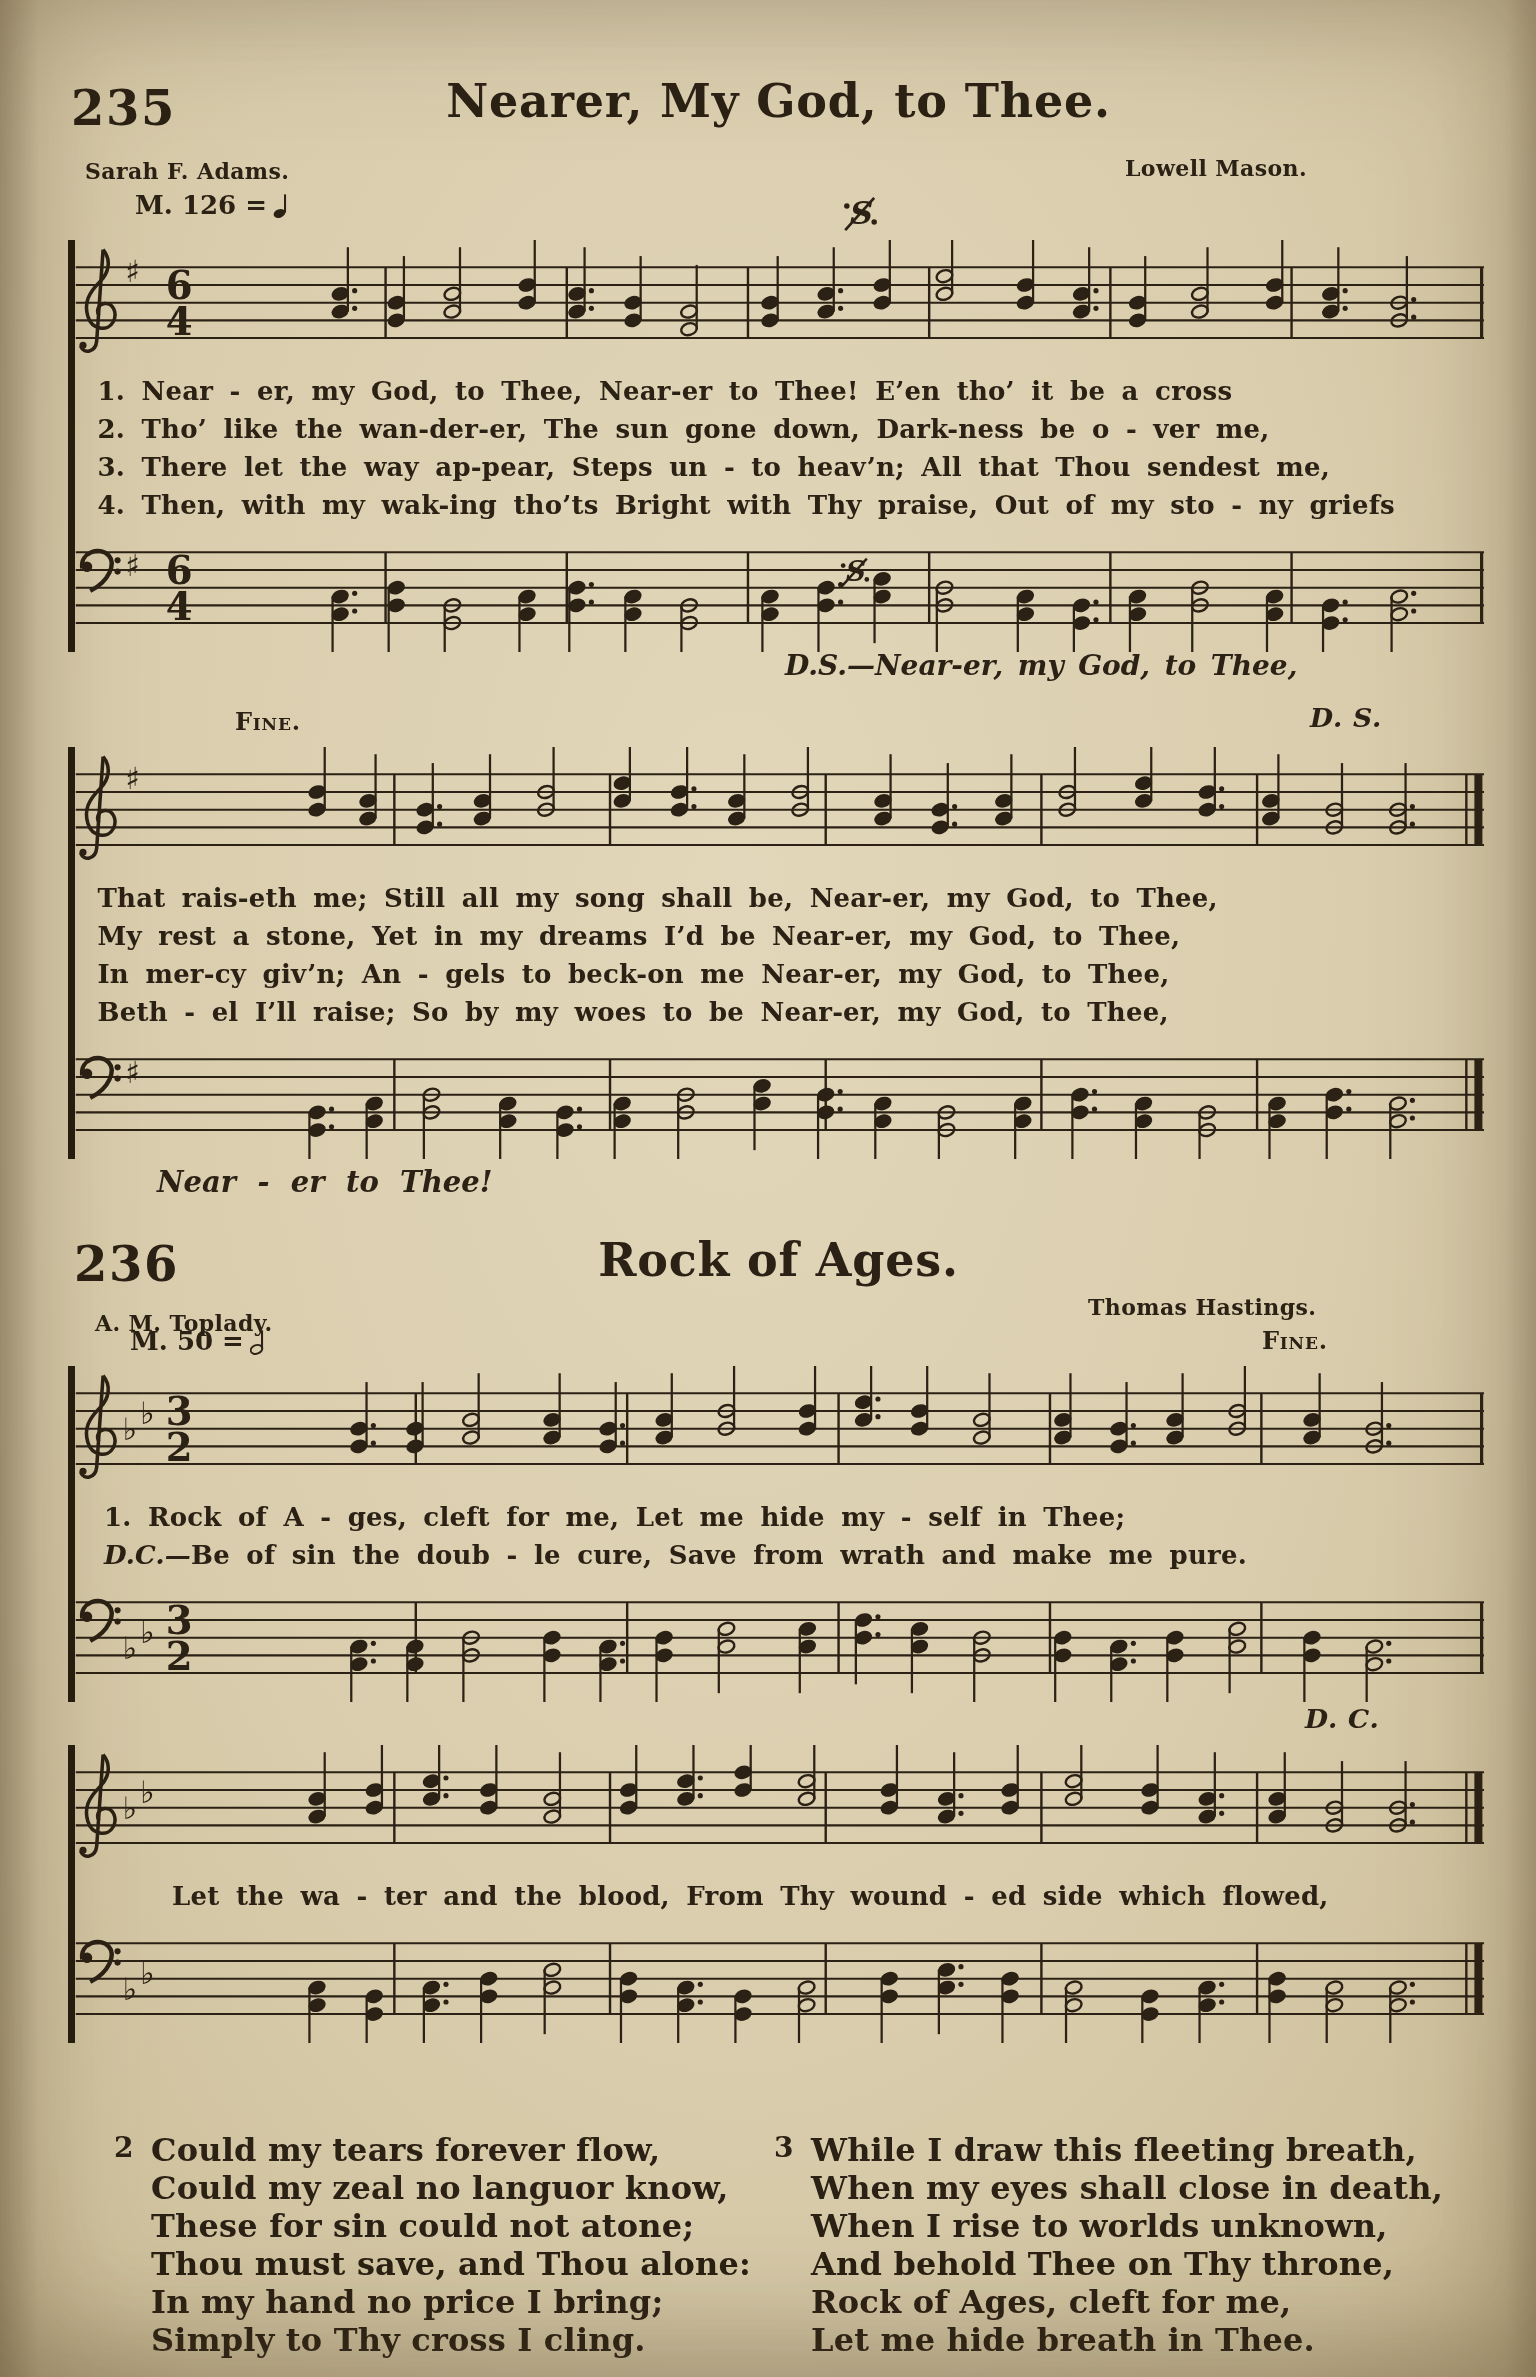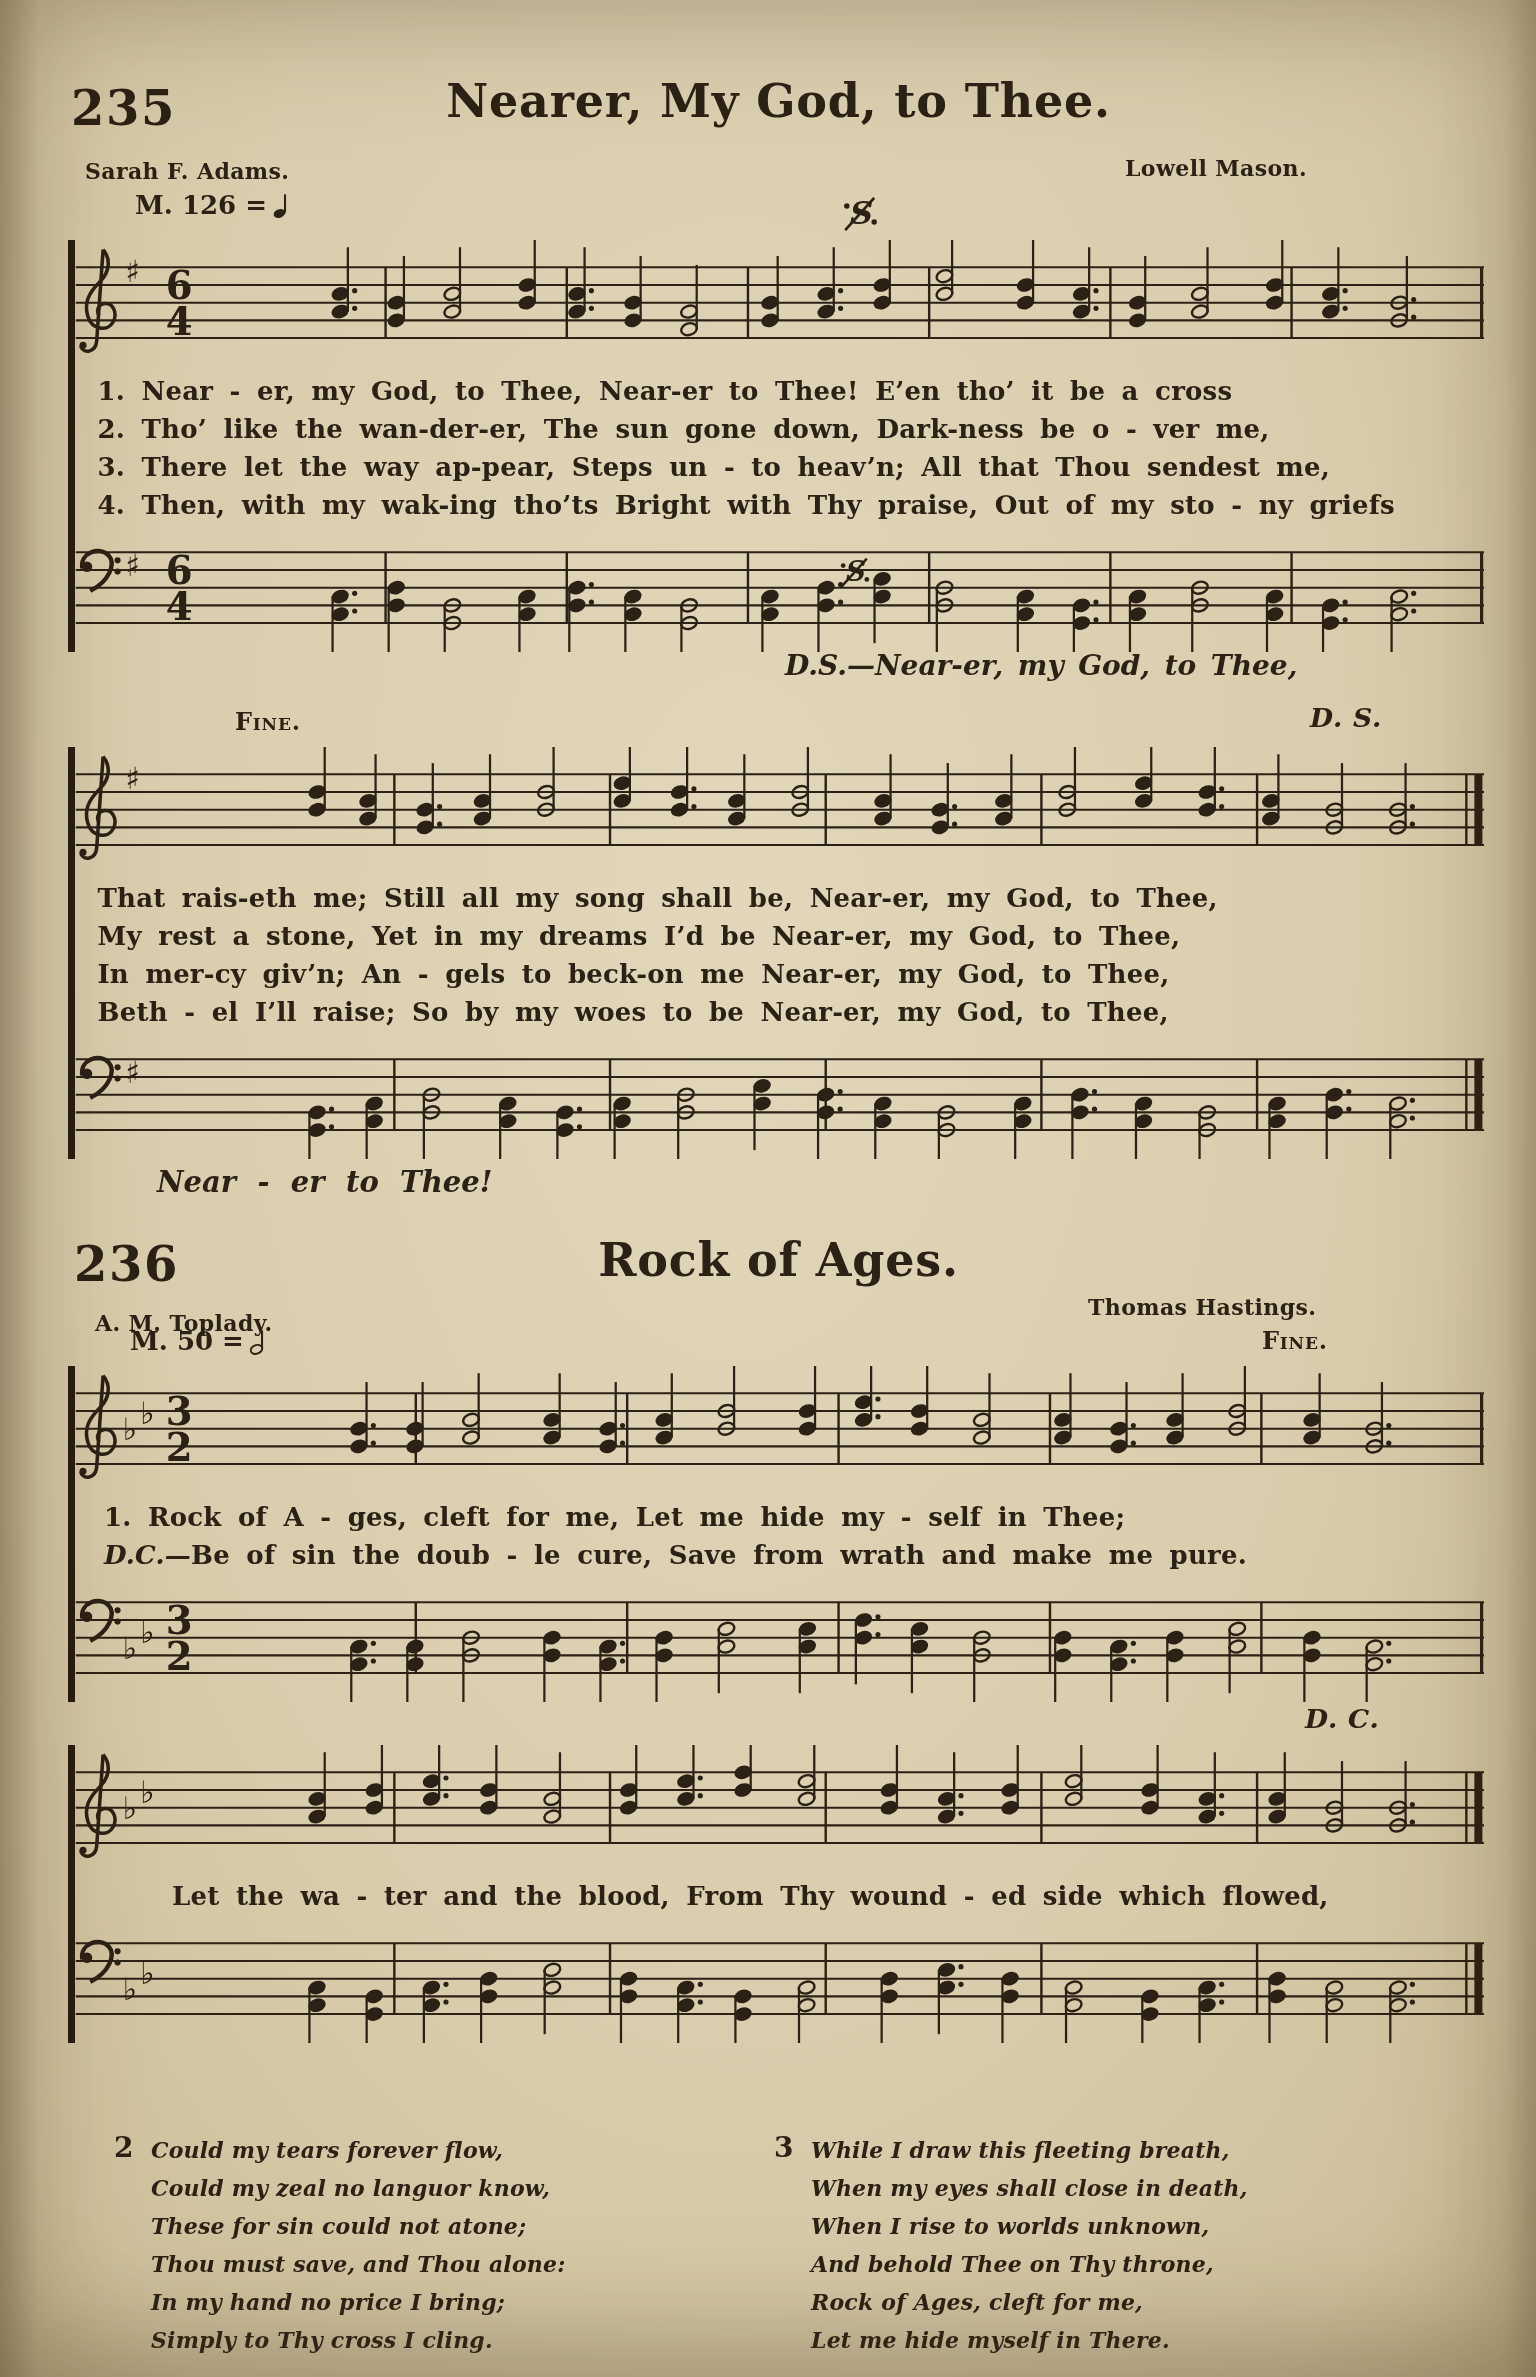--- a/index.html
+++ b/index.html
@@ -25,21 +25,21 @@
   .lyrics{padding:4.8px 0 1.6px 22.5px;}
   .lyric-line{font-size:26px;font-weight:bold;line-height:38px;white-space:nowrap;
     word-spacing:7.2px;letter-spacing:0.2px;}
   .ital{font-style:italic;}
   .marklabel{font-size:24px;font-weight:bold;font-variant:small-caps;letter-spacing:0.8px;}
   .dsdc{font-size:26.6px;font-weight:bold;font-style:italic;letter-spacing:0.8px;}
   .ds-line{font-size:28px;font-weight:bold;font-style:italic;white-space:nowrap;word-spacing:4.8px;}
   .tail-line{font-size:29px;font-weight:bold;font-style:italic;word-spacing:11.3px;}
   .bverse{position:absolute;}
   .bv-num{position:absolute;left:-37px;top:0;font-size:28px;font-weight:bold;}
-  .bv-line{font-size:22px;font-weight:bold;line-height:38px;white-space:nowrap;letter-spacing:0.2px;font-style:italic;}
+  .bv-line{font-size:32px;font-weight:bold;line-height:38px;white-space:nowrap;letter-spacing:0.2px;}
 </style>
 </head>
 <body>
 
 <div class="page">
 
   <div class="abs hymn-number" style="left:71px;top:80px;">235</div>
   <div class="abs hymn-title" style="left:68px;top:74px;width:1421px;">Nearer, My God, to Thee.</div>
   <div class="abs credit" style="left:85px;top:158px;">Sarah F. Adams.</div>
   <div class="abs credit" style="left:1125px;top:155px;">Lowell Mason.</div>
@@ -814,17 +814,17 @@
     <div class="bv-line">In my hand no price I bring;</div>
     <div class="bv-line">Simply to Thy cross I cling.</div>
   </div>
   <div class="bverse" style="left:811px;top:2131px;">
     <span class="bv-num">3</span>
     <div class="bv-line">While I draw this fleeting breath,</div>
     <div class="bv-line">When my eyes shall close in death,</div>
     <div class="bv-line">When I rise to worlds unknown,</div>
     <div class="bv-line">And behold Thee on Thy throne,</div>
     <div class="bv-line">Rock of Ages, cleft for me,</div>
-    <div class="bv-line">Let me hide myself in There.</div>
+    <div class="bv-line">Let me hide breath in Thee.</div>
   </div>
 
 </div>
 
 
 </body></html>

